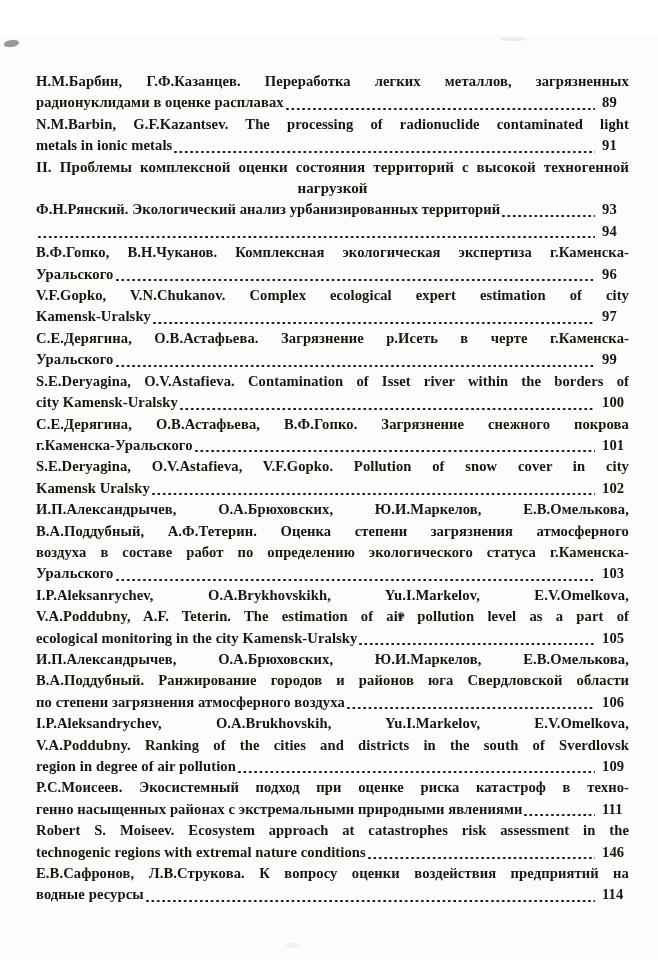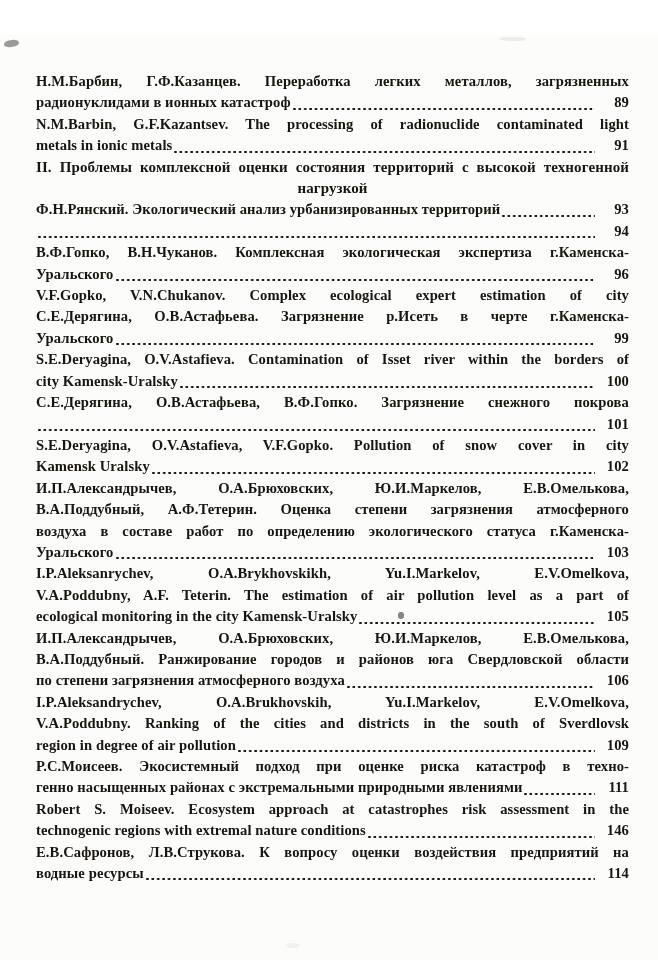--- a/index.html
+++ b/index.html
@@ -51,21 +51,21 @@
     height: 4px;
     margin: 0 7px 3px 2px;
     background-image: radial-gradient(circle at 1.5px 2px, var(--ink, #19150f) 1.05px, rgba(0,0,0,0) 1.5px);
     background-size: 5.4px 4px;
     background-repeat: repeat-x;
     background-position: left bottom;
   }
   .pg {
     flex: 0 0 auto;
     min-width: 27px;
-    text-align: right;
+    text-align: left;
   }
   .section {
     font-size: 15px;
   }
   .section .cline {
     text-align: center;
   }
   
   .artifact {
     position: absolute;
@@ -82,21 +82,21 @@
 
 <div class="page">
   <div class="artifact a1"></div>
   <div class="artifact a2"></div>
   <div class="artifact a3"></div>
   <div class="artifact a4"></div>
   <div class="toc">
       <div class="entry">
         <div class="jline">Н.М.Барбин, Г.Ф.Казанцев. Переработка легких металлов, загрязненных</div>
         <div class="lastline">
-          <span class="t">радионуклидами в ионных катастроф</span>
+          <span class="t">радионуклидами в оценке расплавах</span>
           <span class="leader"></span>
           <span class="pg">89</span>
         </div>
       </div>
       <div class="entry">
         <div class="jline">N.M.Barbin, G.F.Kazantsev. The processing of radionuclide contaminated light</div>
         <div class="lastline">
           <span class="t">metals in ionic metals</span>
           <span class="leader"></span>
           <span class="pg">91</span>
@@ -122,40 +122,46 @@
       <div class="entry">
         <div class="jline">В.Ф.Гопко, В.Н.Чуканов. Комплексная экологическая экспертиза г.Каменска-</div>
         <div class="lastline">
           <span class="t">Уральского</span>
           <span class="leader"></span>
           <span class="pg">96</span>
         </div>
       </div>
       <div class="entry">
         <div class="jline">V.F.Gopko, V.N.Chukanov. Complex ecological expert estimation of city</div>
+        <div class="lastline">
+          <span class="t">Kamensk-Uralsky</span>
+          <span class="leader"></span>
+          <span class="pg">97</span>
+        </div>
       </div>
       <div class="entry">
         <div class="jline">С.Е.Дерягина, О.В.Астафьева. Загрязнение р.Исеть в черте г.Каменска-</div>
         <div class="lastline">
           <span class="t">Уральского</span>
           <span class="leader"></span>
           <span class="pg">99</span>
         </div>
       </div>
       <div class="entry">
         <div class="jline">S.E.Deryagina, O.V.Astafieva. Contamination of Isset river within the borders of</div>
         <div class="lastline">
           <span class="t">city Kamensk-Uralsky</span>
           <span class="leader"></span>
           <span class="pg">100</span>
         </div>
       </div>
       <div class="entry">
         <div class="jline">С.Е.Дерягина, О.В.Астафьева, В.Ф.Гопко. Загрязнение снежного покрова</div>
         <div class="lastline">
+          <span class="t">г.Каменска-Уральского</span>
           <span class="leader"></span>
           <span class="pg">101</span>
         </div>
       </div>
       <div class="entry">
         <div class="jline">S.E.Deryagina, O.V.Astafieva, V.F.Gopko. Pollution of snow cover in city</div>
         <div class="lastline">
           <span class="t">Kamensk Uralsky</span>
           <span class="leader"></span>
           <span class="pg">102</span>

